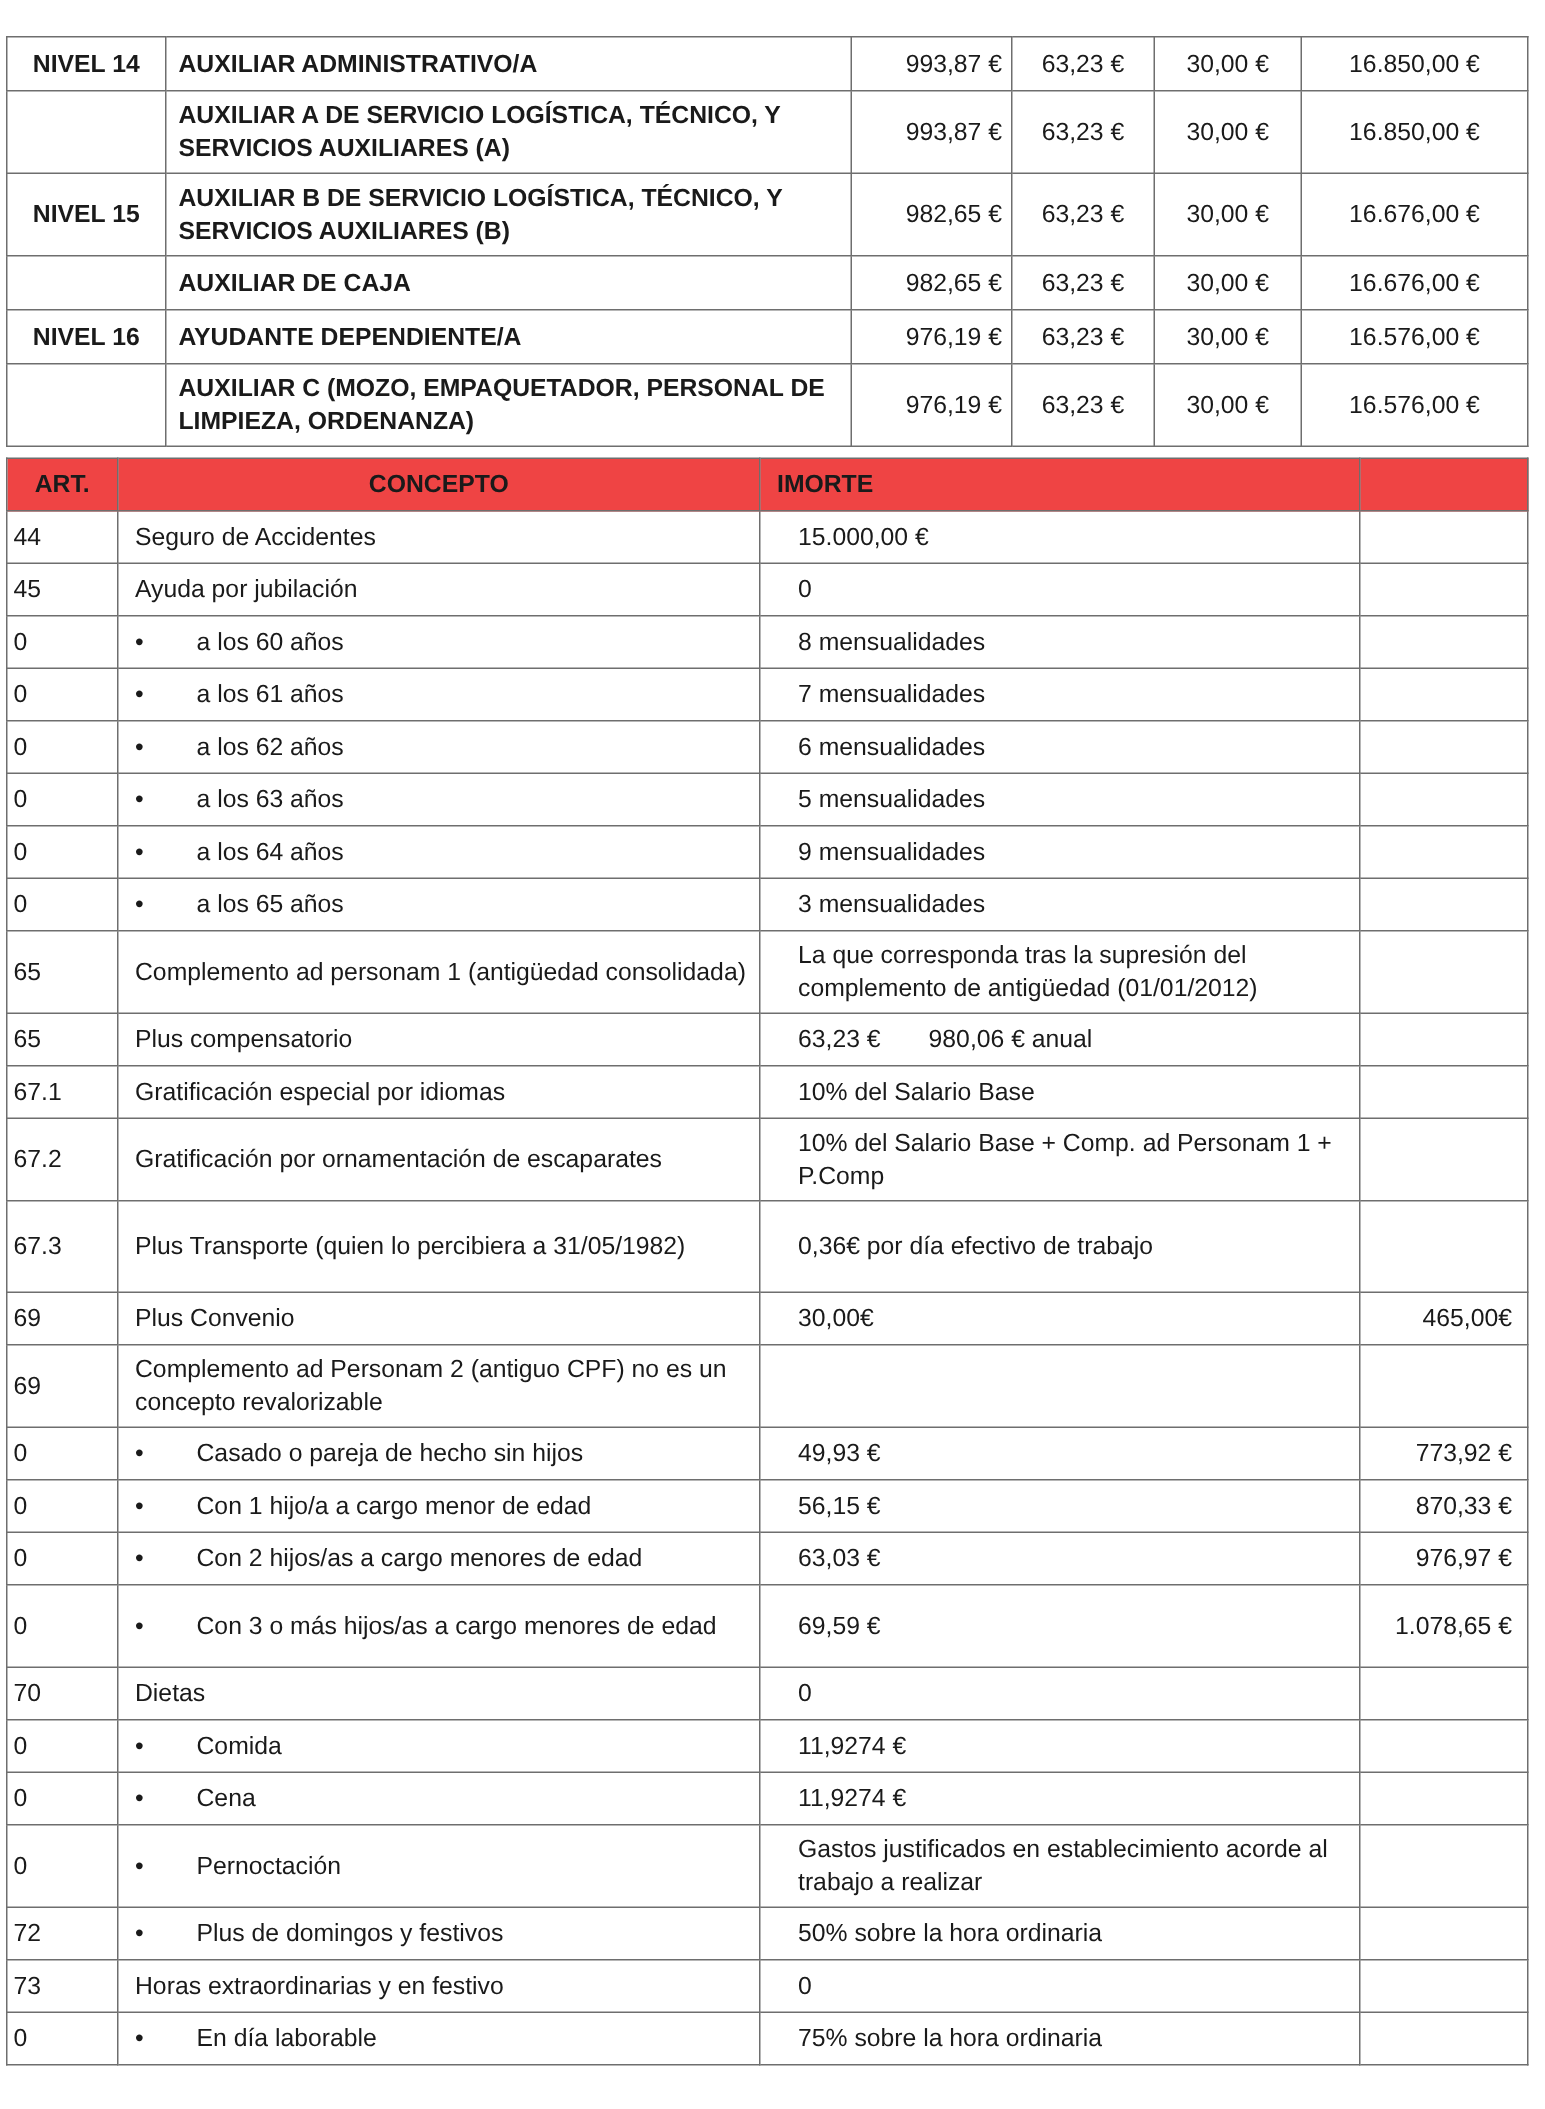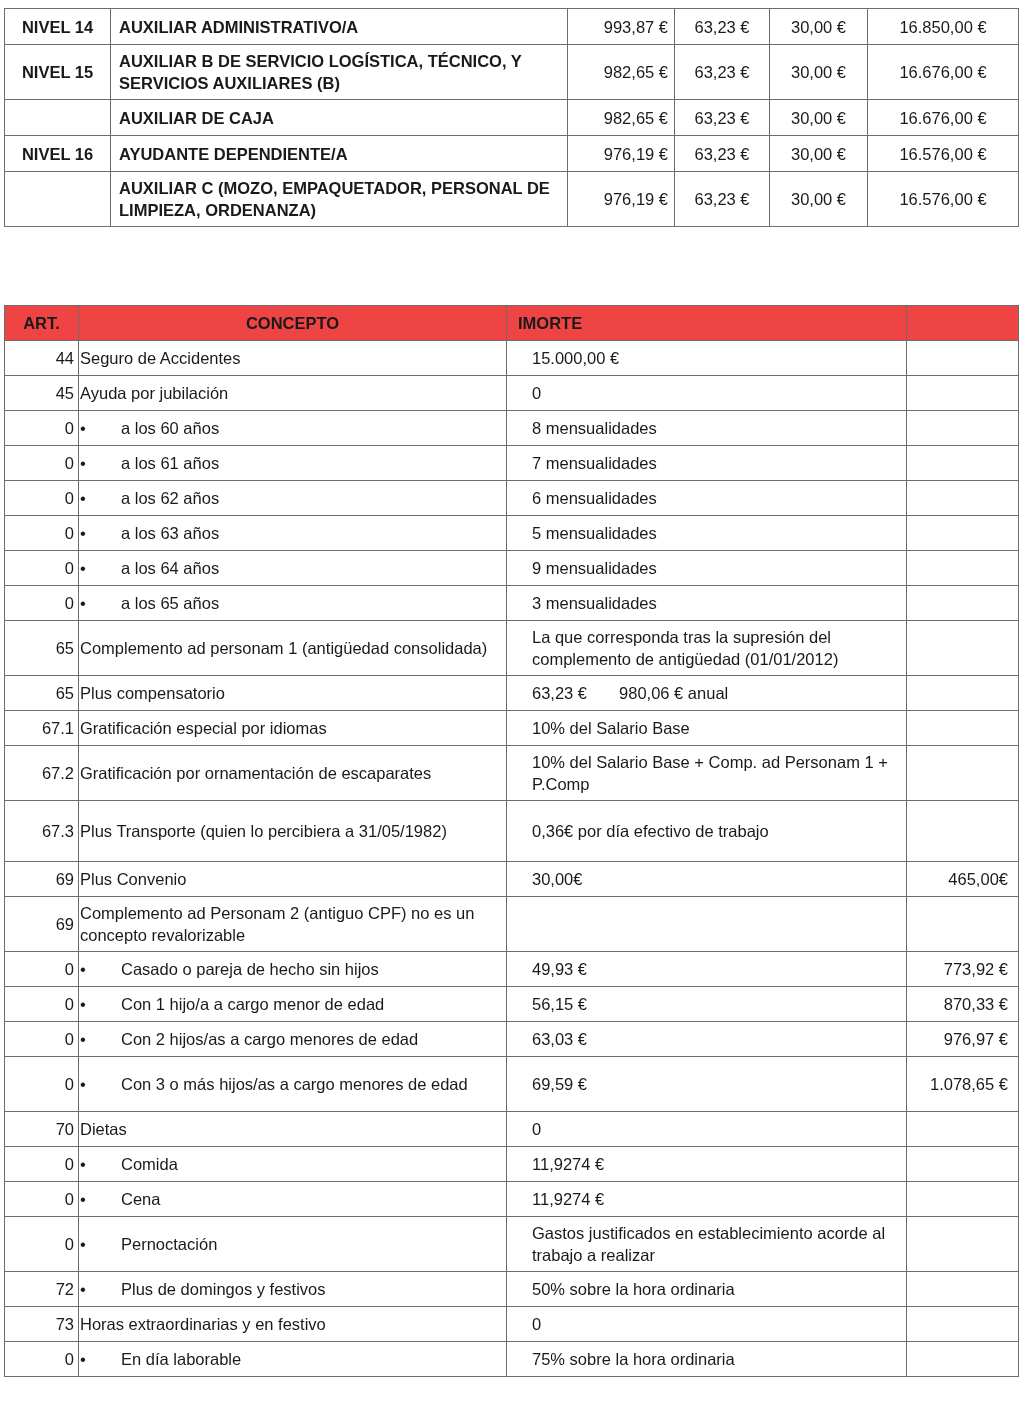--- a/index.html
+++ b/index.html
@@ -1,40 +1,40 @@
 <!DOCTYPE html>
 <html><head>
   <meta charset="utf-8">
   <style>
     html, body { margin: 0; padding: 0; background: #ffffff; }
     body { width: 1030px; height: 1406px; position: relative; font-family: "Liberation Sans", sans-serif; color: #1a1a1a; font-size: 16.5px; overflow: hidden; }
     table { border-collapse: collapse; position: absolute; left: 4px; table-layout: fixed; }
     td, th { border: 1.5px solid #6e6e6e; padding: 0 8px; vertical-align: middle; line-height: 22px; }
 
     
-    #t1 { top: 8px; width: 1014px; }
+    #t1 { top: 24px; width: 1014px; }
     #t1 td { font-weight: bold; }
     #t1 td.num { font-weight: normal; text-align: right; }
     #t1 td.level { text-align: center; padding: 0 4px; }
     #t1 td.c3 { padding-right: 6px; }
     #t1 td.c4 { text-align: center; padding: 0 4px; }
     #t1 td.c5 { text-align: center; padding: 0 4px; }
     #t1 td.c6 { text-align: center; padding: 0 4px; }
     #t1 tr.single td { height: 35px; }
     #t1 tr.double td { height: 54px; }
 
     
     #t2 { top: 305px; width: 1014px; }
     #t2 th { background: #ef4444; font-weight: bold; height: 34px; text-align: center; }
     #t2 th.imp { text-align: left; padding-left: 11px; }
     #t2 td { height: 34px; }
     #t2 tr.tall td { height: 54px; }
     #t2 tr.xtall td { height: 60px; }
-    #t2 td.art { text-align: right; padding: 0 4px; }
-    #t2 td.concept { padding-left: 1px; }
+    #t2 td.art { text-align: left; padding: 0 4px; }
+    #t2 td.concept { padding-left: 11px; }
     #t2 td.imp { padding-left: 25px; }
     #t2 td.extra { text-align: right; padding-right: 10px; }
     .bullet { display: inline-block; width: 41px; }
     .gap { display: inline-block; width: 32px; }
   </style>
 </head>
 <body>
 
 <table id="t1">
   <colgroup>
@@ -42,20 +42,28 @@
       <col style="width:457px">
       <col style="width:107px">
       <col style="width:95px">
       <col style="width:98px">
       <col style="width:151px">
   </colgroup>
   <tbody id="t1-body">
       <tr class="single">
         <td class="level">NIVEL 14</td>
         <td>AUXILIAR ADMINISTRATIVO/A</td>
+        <td class="num c3">993,87 €</td>
+        <td class="num c4">63,23 €</td>
+        <td class="num c5">30,00 €</td>
+        <td class="num c6">16.850,00 €</td>
+      </tr>
+      <tr class="double">
+        <td class="level"></td>
+        <td>AUXILIAR A DE SERVICIO LOGÍSTICA, TÉCNICO, Y SERVICIOS AUXILIARES (A)</td>
         <td class="num c3">993,87 €</td>
         <td class="num c4">63,23 €</td>
         <td class="num c5">30,00 €</td>
         <td class="num c6">16.850,00 €</td>
       </tr>
       <tr class="double">
         <td class="level">NIVEL 15</td>
         <td>AUXILIAR B DE SERVICIO LOGÍSTICA, TÉCNICO, Y SERVICIOS AUXILIARES (B)</td>
         <td class="num c3">982,65 €</td>
         <td class="num c4">63,23 €</td>

